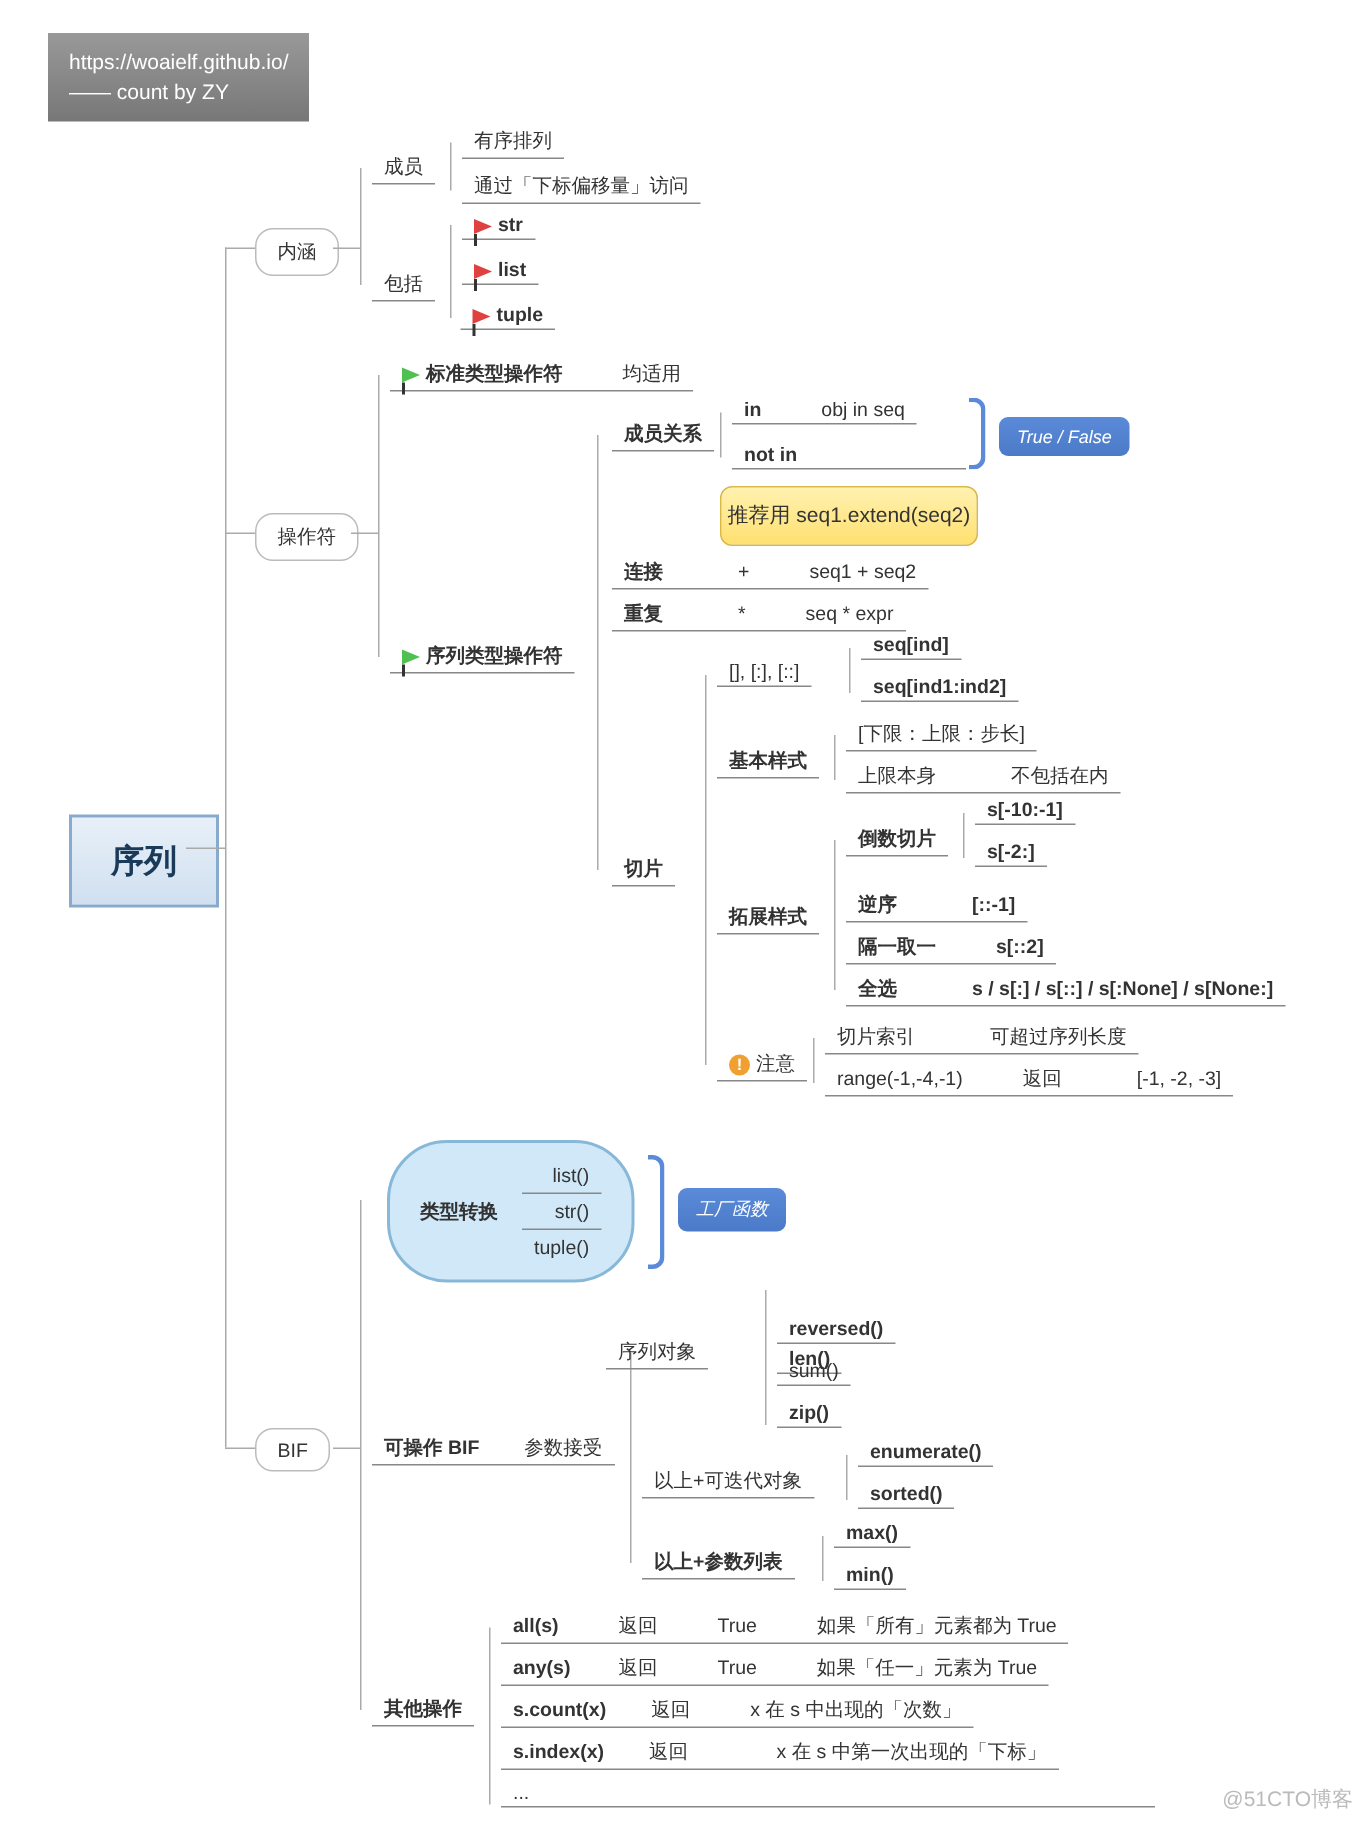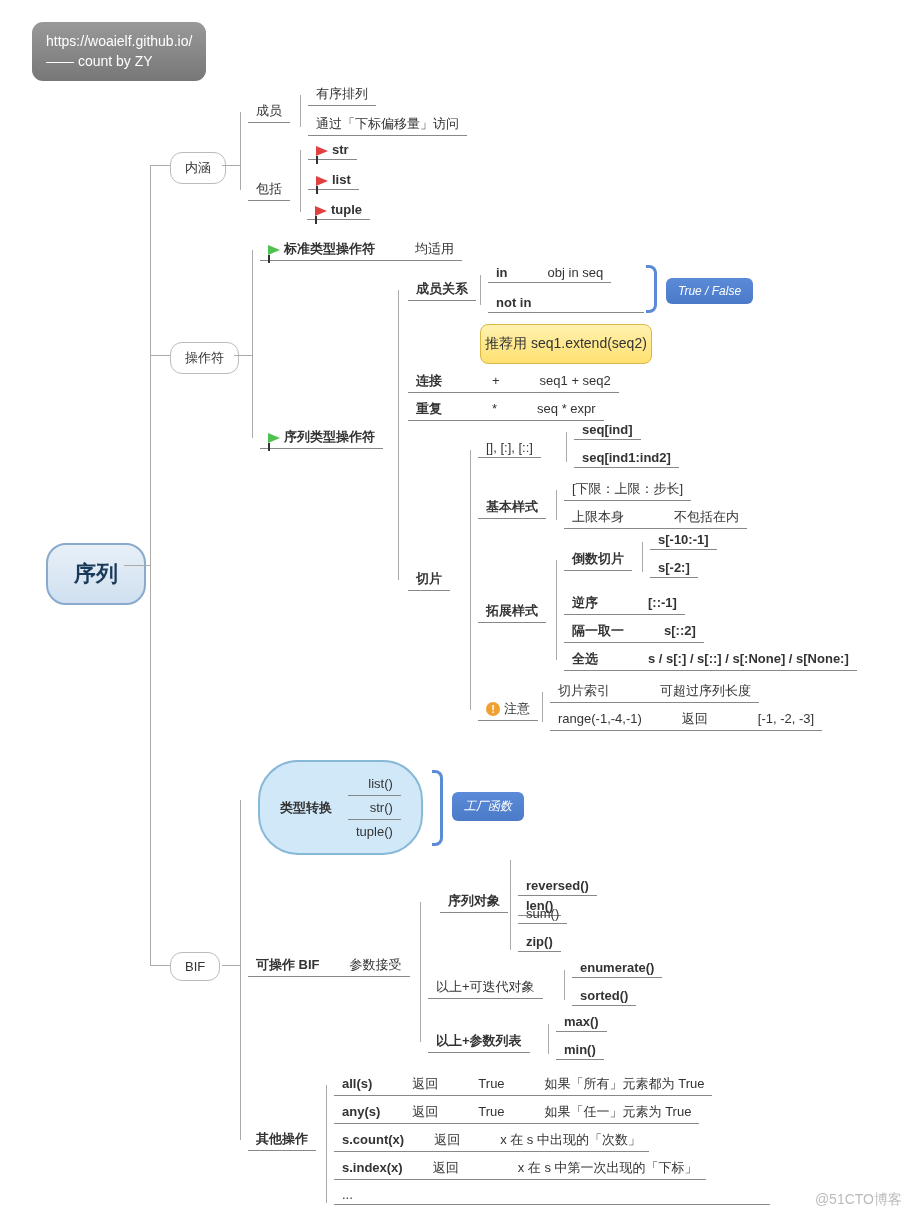--- a/index.html
+++ b/index.html
@@ -1,17 +1,17 @@
 <!DOCTYPE html>
 <html><head>
 <meta charset="utf-8">
 <style>
 body{margin:0;font-family:"Microsoft YaHei",Arial,sans-serif;font-size:13px;background:#fff;color:#333;width:910px;height:1217px;position:relative}
-.header-badge{position:absolute;top:22px;left:32px;background:linear-gradient(#999,#777);color:#fff;padding:10px 14px;border-radius:11px;font-size:14px;line-height:1.4}
-.root-node{position:absolute;left:46px;top:543px;background:linear-gradient(#e8f0f8,#d0e0f0);border:2px solid #88aacc;border-radius:20px;padding:14px 26px;font-size:22px;font-weight:bold;color:#1a3a5a}
+.header-badge{position:absolute;top:22px;left:32px;background:linear-gradient(#999,#777);color:#fff;padding:10px 14px;border-radius:0;font-size:14px;line-height:1.4}
+.root-node{position:absolute;left:46px;top:543px;background:linear-gradient(#e8f0f8,#d0e0f0);border:2px solid #88aacc;border-radius:0;padding:14px 26px;font-size:22px;font-weight:bold;color:#1a3a5a}
 .watermark{position:absolute;right:8px;bottom:8px;color:#bbb;font-size:14px}
 .node{position:absolute;border:1px solid #bbb;border-radius:12px;padding:6px 14px;background:#fff;white-space:nowrap}
 .leaf{position:absolute;border-bottom:1px solid #888;padding:2px 8px;white-space:nowrap}
 .cloud{position:absolute;background:#d0e8f8;border:2px solid #88b8d8;border-radius:40px;padding:10px 20px}
 .callout{position:absolute;background:linear-gradient(#5a8ad8,#4a7ac8);color:#fff;padding:6px 12px;border-radius:6px;font-style:italic;font-size:12px}
 .note{position:absolute;background:linear-gradient(#fff2b0,#ffe070);border:1px solid #d8b848;border-radius:8px;padding:10px 4px;font-size:14px}
 .flag-r{display:inline-block;width:0;height:0;border-style:solid;border-width:5px 0 5px 12px;border-color:transparent transparent transparent #e04040;margin-right:4px;vertical-align:middle;position:relative}
 .flag-r::after{content:"";position:absolute;left:-12px;top:5px;width:2px;height:8px;background:#333}
 .flag-g{display:inline-block;width:0;height:0;border-style:solid;border-width:5px 0 5px 12px;border-color:transparent transparent transparent #50c050;margin-right:4px;vertical-align:middle;position:relative}
 .flag-g::after{content:"";position:absolute;left:-12px;top:5px;width:2px;height:8px;background:#333}
@@ -110,21 +110,21 @@
       <span class="cloud-inner" style="border-bottom:none">tuple()</span>
     </div>
   </div>
 </div>
 <div class="bracket" style="left:432px;top:770px;height:70px"></div>
 <div class="callout" style="left:452px;top:792px">工厂函数</div>
 
 <div class="leaf" style="left:248px;top:954px"><b>可操作 BIF</b><span style="margin-left:30px">参数接受</span></div>
 <div class="vline" style="left:420px;top:902px;height:140px"></div>
 
-<div class="leaf" style="left:440px;top:890px;font-weight:bold">序列对象</div>
+<div class="leaf" style="left:404px;top:890px;font-weight:normal">序列对象</div>
 <div class="vline" style="left:510px;top:860px;height:90px"></div>
 <div class="leaf" style="left:518px;top:896px;font-weight:bold">len()</div>
 <div class="leaf" style="left:518px;top:876px;font-weight:bold">reversed()</div>
 <div class="leaf" style="left:518px;top:904px;font-weight:normal">sum()</div>
 <div class="leaf" style="left:518px;top:932px;font-weight:bold">zip()</div>
 
 <div class="leaf" style="left:428px;top:976px;font-weight:normal">以上+可迭代对象</div>
 <div class="vline" style="left:564px;top:970px;height:30px"></div>
 <div class="leaf" style="left:572px;top:958px;font-weight:bold">enumerate()</div>
 <div class="leaf" style="left:572px;top:986px;font-weight:bold">sorted()</div>

